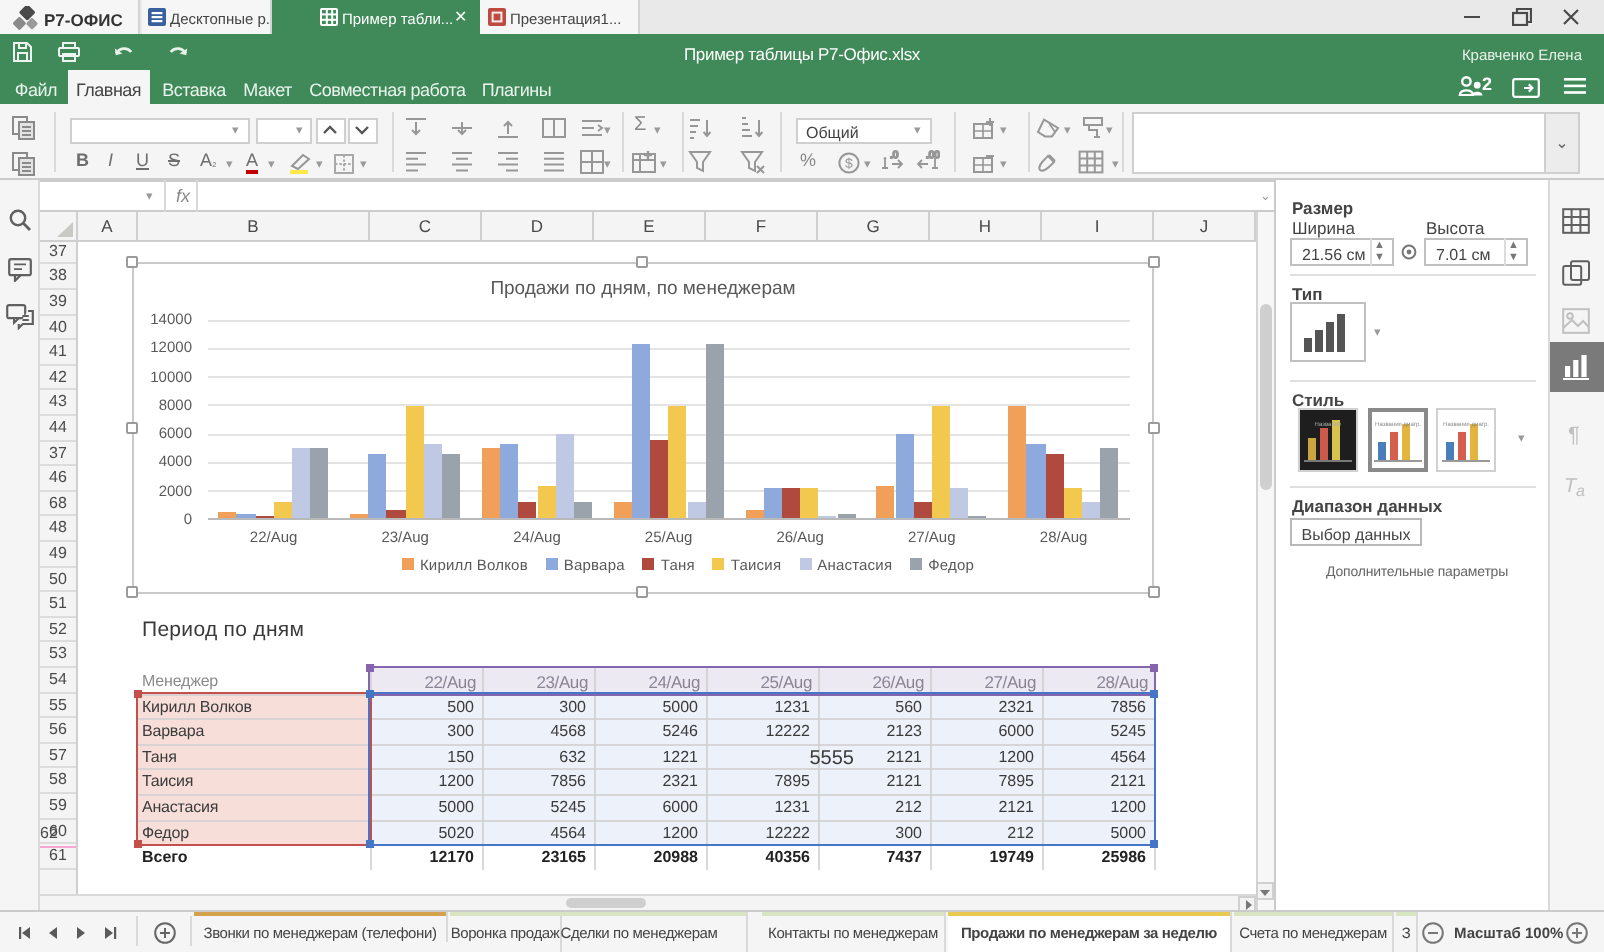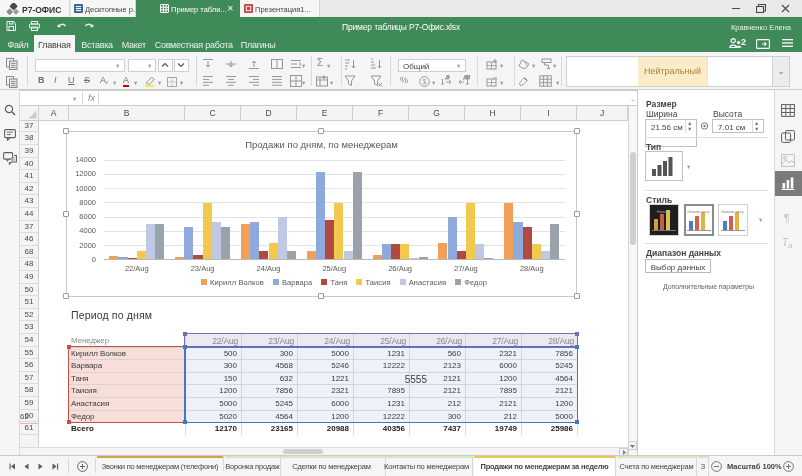--- a/index.html
+++ b/index.html
@@ -248,21 +248,20 @@
 <svg class="abs" style="left:518px;top:75.0px" width="12" height="12" viewBox="0 0 12 12">
       <path d="M2 10 C0.5 8 4 5 6 3 L9 6 C7 8 4 11.5 2 10 Z" fill="none" stroke="#979797" stroke-width="1"></path>
       <path d="M6.5 2.5 L9.5 5.5" stroke="#979797" stroke-width="1"></path>
     </svg>
 <svg class="abs" style="left:539px;top:75.0px" width="13" height="12" viewBox="0 0 13 12" fill="none" stroke="#979797">
       <rect x="0.8" y="0.8" width="11.4" height="10.4"></rect>
       <path d="M0.8 4.2 H12.2 M4.6 0.8 V11.2 M8.4 0.8 V11.2 M0.8 7.7 H12.2"></path>
     </svg>
 <div class="chev" style="left:556px;top:79.0px;">▾</div>
 <div class="abs" style="left:566px;top:55.5px;width:207px;height:31px;background:#fff;border:1px solid #cfcfcf;"></div>
-<div class="abs" style="left:638px;top:56.5px;width:70px;height:29px;border-right:1px solid #e2e2e2;background:#faecc8;font-size:9px;color:#a8823c;display:flex;align-items:center;justify-content:center;">Нейтральный</div>
 <div class="abs" style="left:773px;top:55.5px;width:17px;height:31px;background:#ececec;border:1px solid #cfcfcf;border-left:none;color:#666;font-size:8px;display:flex;align-items:center;justify-content:center;">⌄</div>
 <div class="abs" style="left:20px;top:90px;width:617px;height:16px;background:#fff;border-top:1px solid #cbcbcb;border-bottom:1px solid #cbcbcb;"></div>
 <div class="abs" style="left:20px;top:90px;width:63px;height:16px;border-right:1px solid #d9d9d9;"></div>
 <div class="chev" style="left:73px;top:94.5px;">▾</div>
 <div class="abs" style="left:88px;top:92.5px;font-size:9px;font-style:italic;color:#888;">fx</div>
 <div class="abs" style="left:98px;top:90px;width:1px;height:16px;background:#d9d9d9;"></div>
 <div class="chev" style="left:630px;top:94.5px;">⌄</div>
 <div class="abs" style="left:0;top:90px;width:20px;height:365px;background:#f5f5f6;border-right:1px solid #d9d9d9;"></div>
 <svg class="abs" style="left:4px;top:104px" width="12" height="12" viewBox="0 0 12 12">
       <circle cx="5" cy="5" r="3.6" fill="none" stroke="#606060" stroke-width="1.2"></circle>
@@ -505,21 +504,21 @@
 <div class="abs" style="left:283px;top:448.5px;width:40px;height:5px;background:#cfcfcf;border-radius:3px;"></div>
 <div class="abs" style="left:619px;top:447.5px;width:9px;height:8px;background:#f2f2f2;border:1px solid #d0d0d0;"></div>
 <svg class="abs" style="left:622.5px;top:449.5px" width="3" height="5" viewBox="0 0 3 5">
       <path d="M0 0 L3 2.5 L0 5 Z" fill="#777"></path>
     </svg>
 <div class="abs" style="left:637px;top:90px;width:165px;height:365px;background:#fff;border-left:1px solid #cbcbcb;"></div>
 <div class="abs" style="left:774px;top:90px;width:28px;height:365px;background:#f5f5f6;border-left:1px solid #d9d9d9;"></div>
 <div class="abs" style="left:646px;top:99px;font-size:8.5px;font-weight:bold;color:#444;">Размер</div>
 <div class="abs" style="left:646px;top:109px;font-size:8.5px;color:#444;">Ширина</div>
 <div class="abs" style="left:713px;top:109px;font-size:8.5px;color:#444;">Высота</div>
-<div class="abs" style="left:645px;top:119px;width:52px;height:28px;background:#fff;border:1px solid #c0c0c0;font-size:8px;color:#444;text-align:left;padding:2.5px 0 0 5px;">21.56 см</div>
+<div class="abs" style="left:645px;top:119px;width:52px;height:14px;background:#fff;border:1px solid #c0c0c0;font-size:8px;color:#444;text-align:left;padding:2.5px 0 0 5px;">21.56 см</div>
 <div class="abs" style="left:685px;top:119px;width:12px;height:14px;border-left:1px solid #dcdcdc;"></div>
 <div class="abs" style="left:687px;top:120px;font-size:5.5px;color:#777;">▲</div>
 <div class="abs" style="left:687px;top:126px;font-size:5.5px;color:#777;">▼</div>
 <div class="abs" style="left:712px;top:119px;width:52px;height:14px;background:#fff;border:1px solid #c0c0c0;font-size:8px;color:#444;text-align:left;padding:2.5px 0 0 5px;">7.01 см</div>
 <div class="abs" style="left:752px;top:119px;width:12px;height:14px;border-left:1px solid #dcdcdc;"></div>
 <div class="abs" style="left:754px;top:120px;font-size:5.5px;color:#777;">▲</div>
 <div class="abs" style="left:754px;top:126px;font-size:5.5px;color:#777;">▼</div>
 <svg class="abs" style="left:699px;top:122px" width="11" height="8" viewBox="0 0 11 8">
       <circle cx="5.5" cy="4" r="3.2" fill="none" stroke="#777" stroke-width="1"></circle>
       <circle cx="5.5" cy="4" r="1.2" fill="#777"></circle>
@@ -606,21 +605,21 @@
     </svg>
 <div class="sep" style="left:95px;top:458px;height:15px;"></div>
 <div class="abs" style="left:97px;top:456px;width:127px;height:15px;background:transparent;border-right:1px solid #d9d9d9;overflow:hidden;">
       <div style="height:2px;background:#d2a34c;"></div>
       <div style="font-size:7.5px;letter-spacing:-0.2px;color:#444;font-weight:normal;text-align:center;margin-top:3.5px;white-space:nowrap;overflow:hidden;">Звонки по менеджерам (телефони)</div>
     </div>
 <div class="abs" style="left:225px;top:456px;width:56px;height:20px;background:transparent;border-right:1px solid #d9d9d9;overflow:hidden;">
       <div style="height:2px;background:#d9e4c2;"></div>
       <div style="font-size:7.5px;letter-spacing:-0.2px;color:#444;font-weight:normal;text-align:center;margin-top:3.5px;white-space:nowrap;overflow:hidden;">Воронка продаж</div>
     </div>
-<div class="abs" style="left:278px;top:456px;width:108px;height:20px;background:transparent;border-right:1px solid #d9d9d9;overflow:hidden;">
+<div class="abs" style="left:266px;top:456px;width:108px;height:20px;background:transparent;border-right:1px solid #d9d9d9;overflow:hidden;">
       <div style="height:2px;background:#d9e4c2;"></div>
       <div style="font-size:7.5px;letter-spacing:-0.2px;color:#444;font-weight:normal;text-align:center;margin-top:3.5px;white-space:nowrap;overflow:hidden;">Сделки по менеджерам</div>
     </div>
 <div class="abs" style="left:474px;top:456px;width:142px;height:20px;background:#fff;border-right:1px solid #d9d9d9;overflow:hidden;">
       <div style="height:2px;background:#e9c94f;"></div>
       <div style="font-size:7.5px;letter-spacing:-0.2px;color:#444;font-weight:bold;text-align:center;margin-top:3.5px;white-space:nowrap;overflow:hidden;">Продажи по менеджерам за неделю</div>
     </div>
 <div class="abs" style="left:381px;top:456px;width:92px;height:20px;background:transparent;border-right:1px solid #d9d9d9;overflow:hidden;">
       <div style="height:2px;background:#d9e4c2;"></div>
       <div style="font-size:7.5px;letter-spacing:-0.2px;color:#444;font-weight:normal;text-align:center;margin-top:3.5px;white-space:nowrap;overflow:hidden;">Контакты по менеджерам</div>

